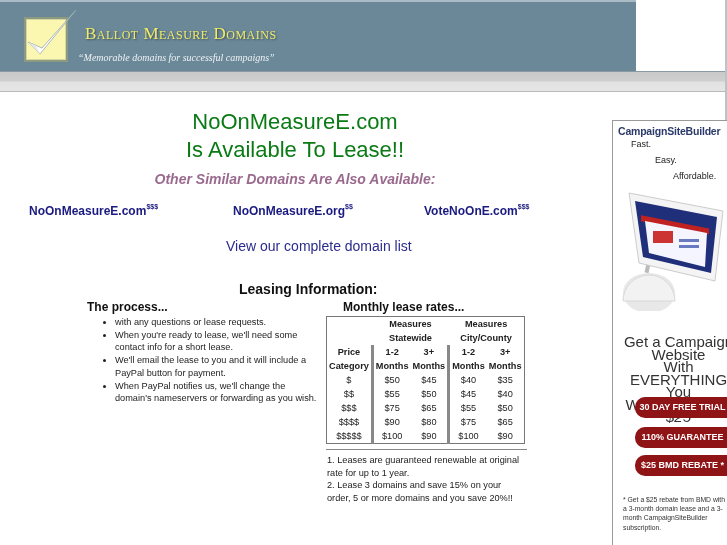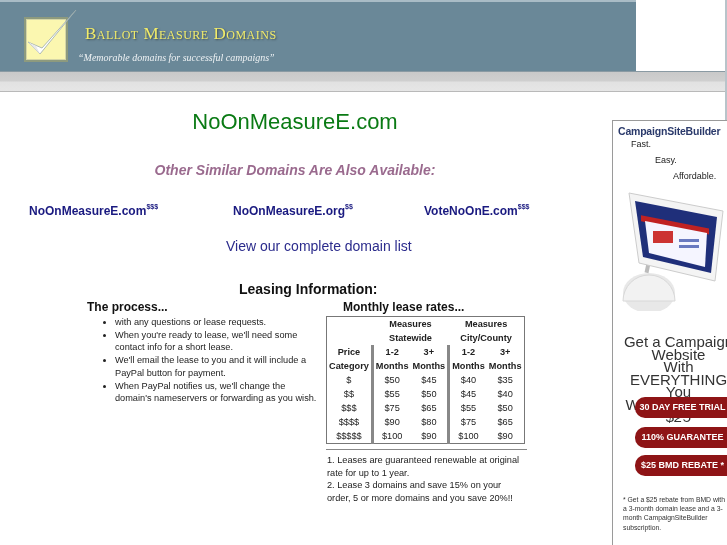--- a/index.html
+++ b/index.html
@@ -6,21 +6,21 @@
   body { width:727px; height:545px; overflow:hidden; background:#ffffff; font-family:"Liberation Sans", sans-serif; position:relative; }
   .header { position:absolute; left:0; top:0; width:636px; height:71px; background:#6a8898; border-top:2px solid #a9bcc6; box-sizing:border-box; }
   .header-bottom-line { position:absolute; left:0; top:71px; width:727px; height:1px; background:#8a9aa3; }
   .subbar { position:absolute; left:0; top:72px; width:727px; height:19px; background:linear-gradient(#c9c9c9 0%, #cfcfcf 45%, #e2e2e2 55%, #e6e6e6 100%); border-bottom:1px solid #b9b9b9; }
   .right-edge { position:absolute; right:0; top:0; width:2px; height:545px; background:#b8c4ca; }
   .logo-box { position:absolute; left:24px; top:15px; width:40px; height:41px; background:#fbf7b0; border:2px solid #8d9a7e; box-shadow:0 0 0 1px #d5d6a8 inset; }
   .logo-check { position:absolute; left:18px; top:6px; width:60px; height:54px; }
   .brand-title { position:absolute; left:85px; top:22px; font-family:"Liberation Serif", serif; color:#f2ec6a; font-size:17px; letter-spacing:0.5px; text-shadow:1px 1px 2px #3c4c55; font-variant:small-caps; }
   .brand-tag { position:absolute; left:78px; top:50px; font-family:"Liberation Serif", serif; font-style:italic; color:#eef2f4; font-size:10px; }
   .main-title { position:absolute; left:150px; top:108px; width:290px; text-align:center; color:#0a7a14; font-size:22px; line-height:28px; }
-  .similar { position:absolute; left:120px; top:162px; width:350px; text-align:center; color:#9a6a8e; font-weight:bold; font-style:italic; font-size:14px; }
+  .similar { position:absolute; left:120px; top:171px; width:350px; text-align:center; color:#9a6a8e; font-weight:bold; font-style:italic; font-size:14px; }
   .dom { position:absolute; top:204px; color:#1a1a80; font-weight:bold; font-size:12px; }
   .dom sup { font-size:7px; vertical-align:top; position:relative; top:-1px; }
   .view-link { position:absolute; left:226px; top:238px; color:#2b2b8c; font-size:14px; }
   .leasing-title { position:absolute; left:239px; top:281px; color:#111; font-weight:bold; font-size:14px; }
   .process-title { position:absolute; left:87px; top:300px; color:#111; font-weight:bold; font-size:12px; }
   .process-list { position:absolute; left:101px; top:316px; width:205px; margin:0; padding:0 0 0 14px; font-size:9.2px; line-height:12.7px; color:#222; }
   .process-list li { margin:0; }
   .rates-title { position:absolute; left:327px; top:300px; color:#111; font-weight:bold; font-size:12px;padding-left:16px; }
   table.rates { position:absolute; left:326px; top:316px; border-collapse:collapse; border:1px solid #777; font-size:9.2px; color:#222; }
   table.rates td { padding:0 2px; height:14px; text-align:center; }
@@ -49,20 +49,21 @@
   </svg>
   <div class="brand-title">Ballot Measure Domains</div>
   <div class="brand-tag">“Memorable domains for successful campaigns”</div>
 </div>
 <div class="header-bottom-line"></div>
 <div class="subbar"></div>
 <div class="right-edge"></div>
 
 <div class="main-title">
   <div>NoOnMeasureE.com</div>
+  <div>Is Available To Lease!!</div>
 </div>
 
 <div class="similar">Other Similar Domains Are Also Available:</div>
 
 <div class="dom" style="left:29px;">
   <span>NoOnMeasureE.com</span><sup>$$$</sup>
 </div>
 <div class="dom" style="left:233px;">
   <span>NoOnMeasureE.org</span><sup>$$</sup>
 </div>

